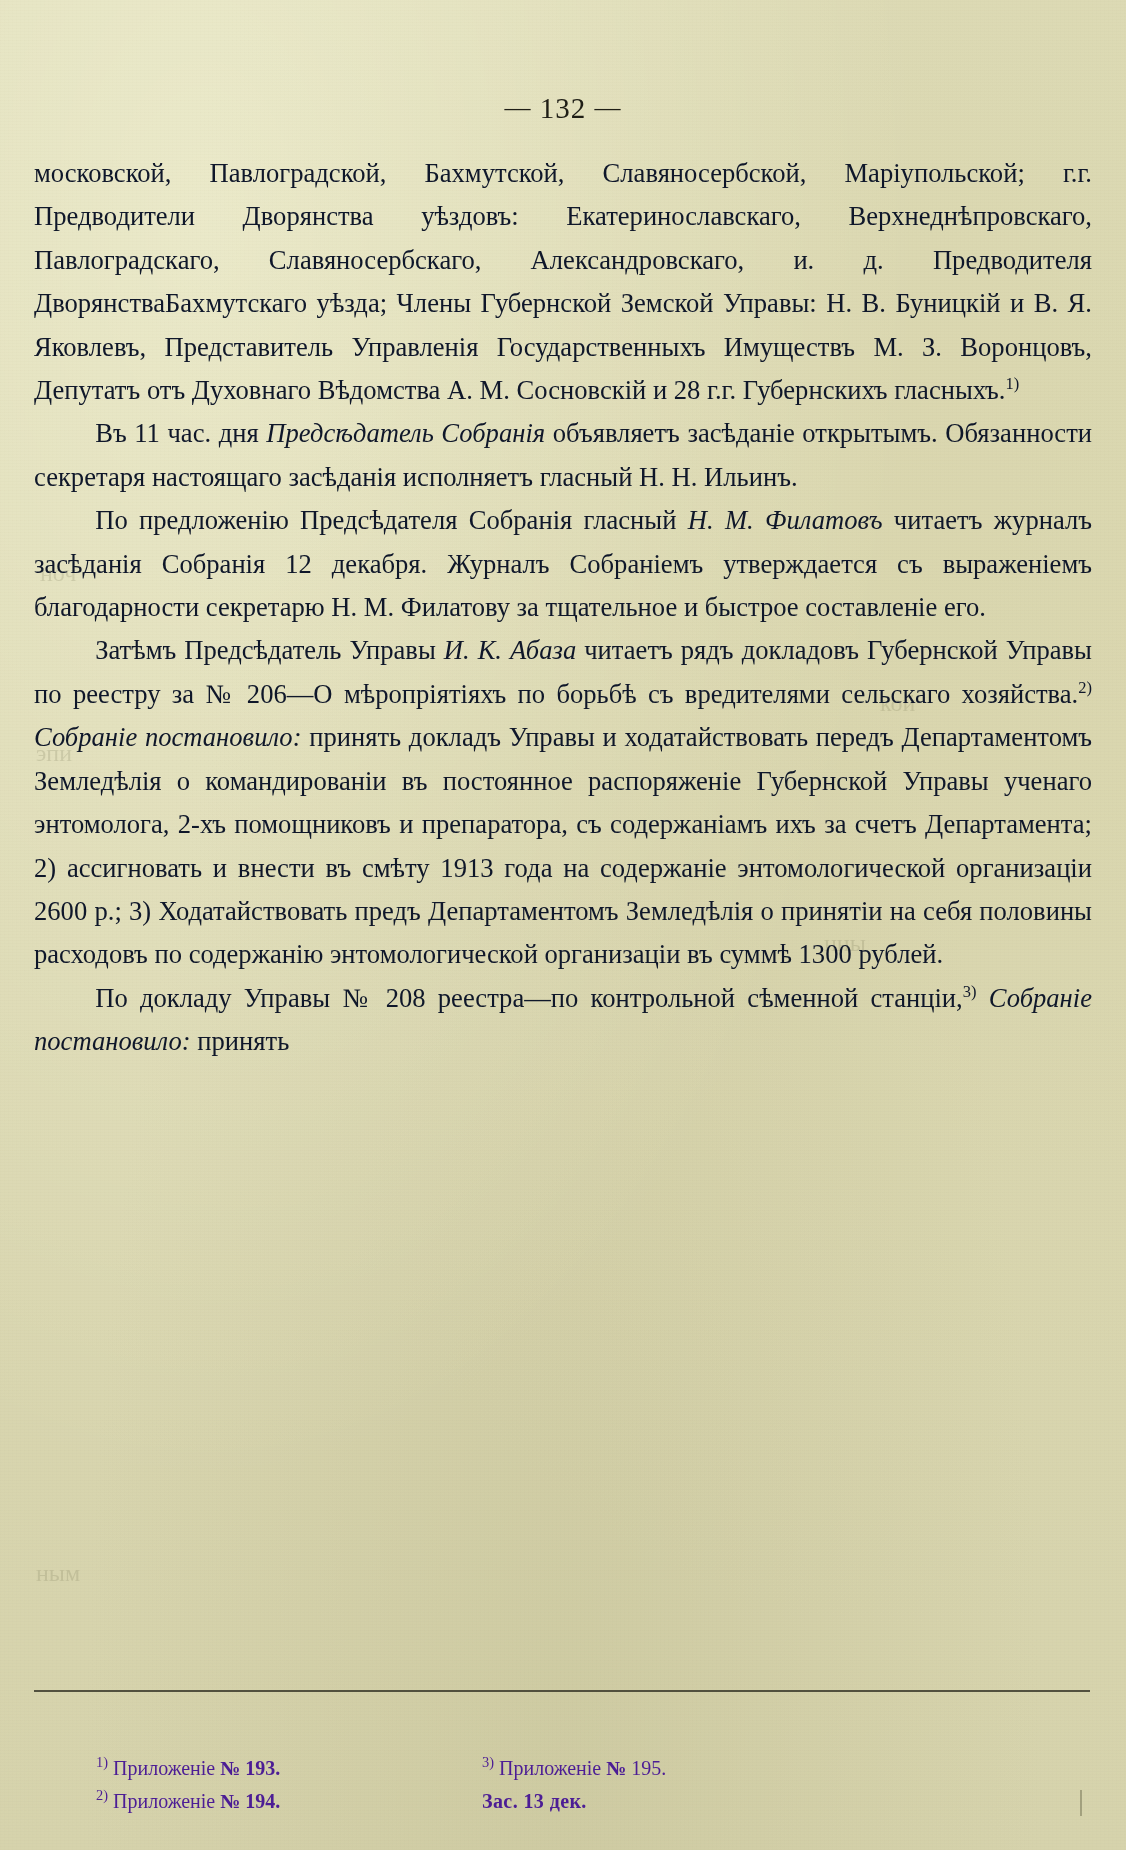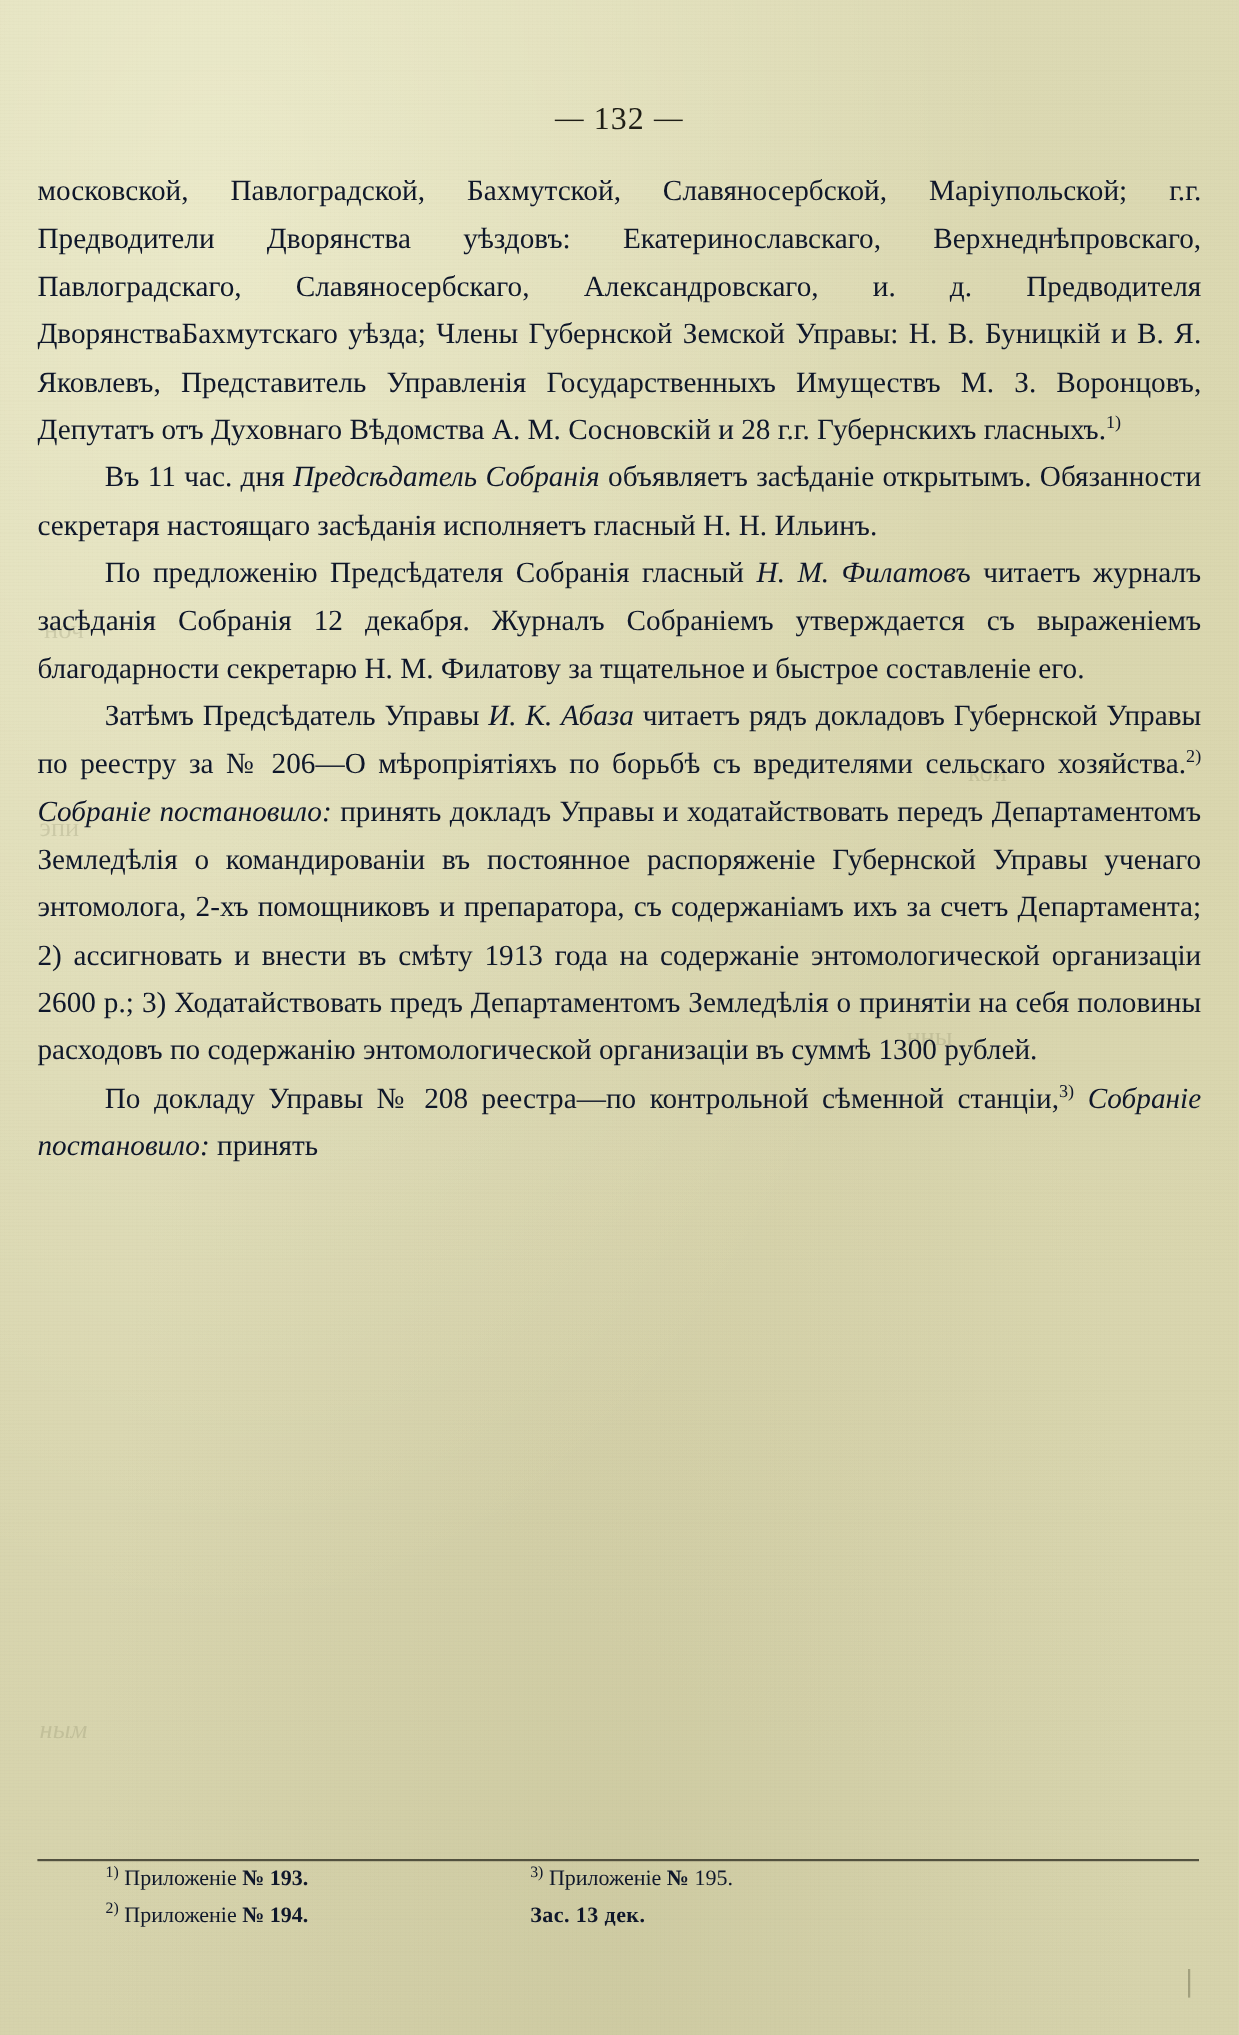--- a/index.html
+++ b/index.html
@@ -81,26 +81,26 @@
     position: absolute;
     left: 34px;
     top: 1690px;
     width: 1056px;
     height: 2px;
     background: #3b3a2c;
     opacity: 0.85;
   }
   .footnotes {
     position: absolute;
-    top: 1692px;
+    top: 1752px;
     left: 34px;
     width: 1058px;
     font-size: 20px;
     line-height: 33px;
-    color: #0f172a;
+    color: #4c1d95;
   }
   .fn-row {
     display: flex;
     align-items: baseline;
   }
   .fn-left {
     width: 430px;
     padding-left: 62px;
     box-sizing: border-box;
   }
@@ -156,21 +156,21 @@
   <div class="page-number">
     <span class="dash">—</span>
     <span>132</span>
     <span class="dash">—</span>
   </div>
 
   <div class="ghost" style="top:560px; left:40px;">ноч</div>
   <div class="ghost" style="top:690px; left:880px;">кой</div>
   <div class="ghost" style="top:740px; left:36px;">эпи</div>
   <div class="ghost" style="top:930px; left:824px;">нны</div>
-  <div class="ghost" style="top:1560px; left:36px;font-style:italic;">ным</div>
+  <div class="ghost" style="top:1560px; left:36px;">ным</div>
 
   <div class="body-text">
 
     <p>московской, Павлоградской, Бахмутской, Славяносербской, Маріупольской; г.г. Предводители Дворянства уѣздовъ: Екатеринославскаго, Верхнеднѣпровскаго, Павлоградскаго, Славяносербскаго, Александровскаго, и. д. Предводителя ДворянстваБахмутскаго уѣзда; Члены Губернской Земской Управы: Н. В. Буницкій и В. Я. Яковлевъ, Представитель Управленія Государственныхъ Имуществъ М. З. Воронцовъ, Депутатъ отъ Духовнаго Вѣдомства А. М. Сосновскій и 28 г.г. Губернскихъ гласныхъ.<sup>1)</sup></p>
 
     <p class="indent">Въ 11 час. дня <span class="it">Предсѣдатель Собранія</span> объявляетъ засѣданіе открытымъ. Обязанности секретаря настоящаго засѣданія исполняетъ гласный Н. Н. Ильинъ.</p>
 
     <p class="indent">По предложенію Предсѣдателя Собранія гласный <span class="it">Н. М. Филатовъ</span> читаетъ журналъ засѣданія Собранія 12 декабря. Журналъ Собраніемъ утверждается съ выраженіемъ благодарности секретарю Н. М. Филатову за тщательное и быстрое составленіе его.</p>
 
     <p class="indent">Затѣмъ Предсѣдатель Управы <span class="it">И. К. Абаза</span> читаетъ рядъ докладовъ Губернской Управы по реестру за № 206—О мѣропріятіяхъ по борьбѣ съ вредителями сельскаго хозяйства.<sup>2)</sup> <span class="it">Собраніе постановило:</span> принять докладъ Управы и ходатайствовать передъ Департаментомъ Земледѣлія о командированіи въ постоянное распоряженіе Губернской Управы ученаго энтомолога, 2-хъ помощниковъ и препаратора, съ содержаніамъ ихъ за счетъ Департамента; 2) ассигновать и внести въ смѣту 1913 года на содержаніе энтомологической организаціи 2600 р.; 3) Ходатайствовать предъ Департаментомъ Земледѣлія о принятіи на себя половины расходовъ по содержанію энтомологической организаціи въ суммѣ 1300 рублей.</p>

